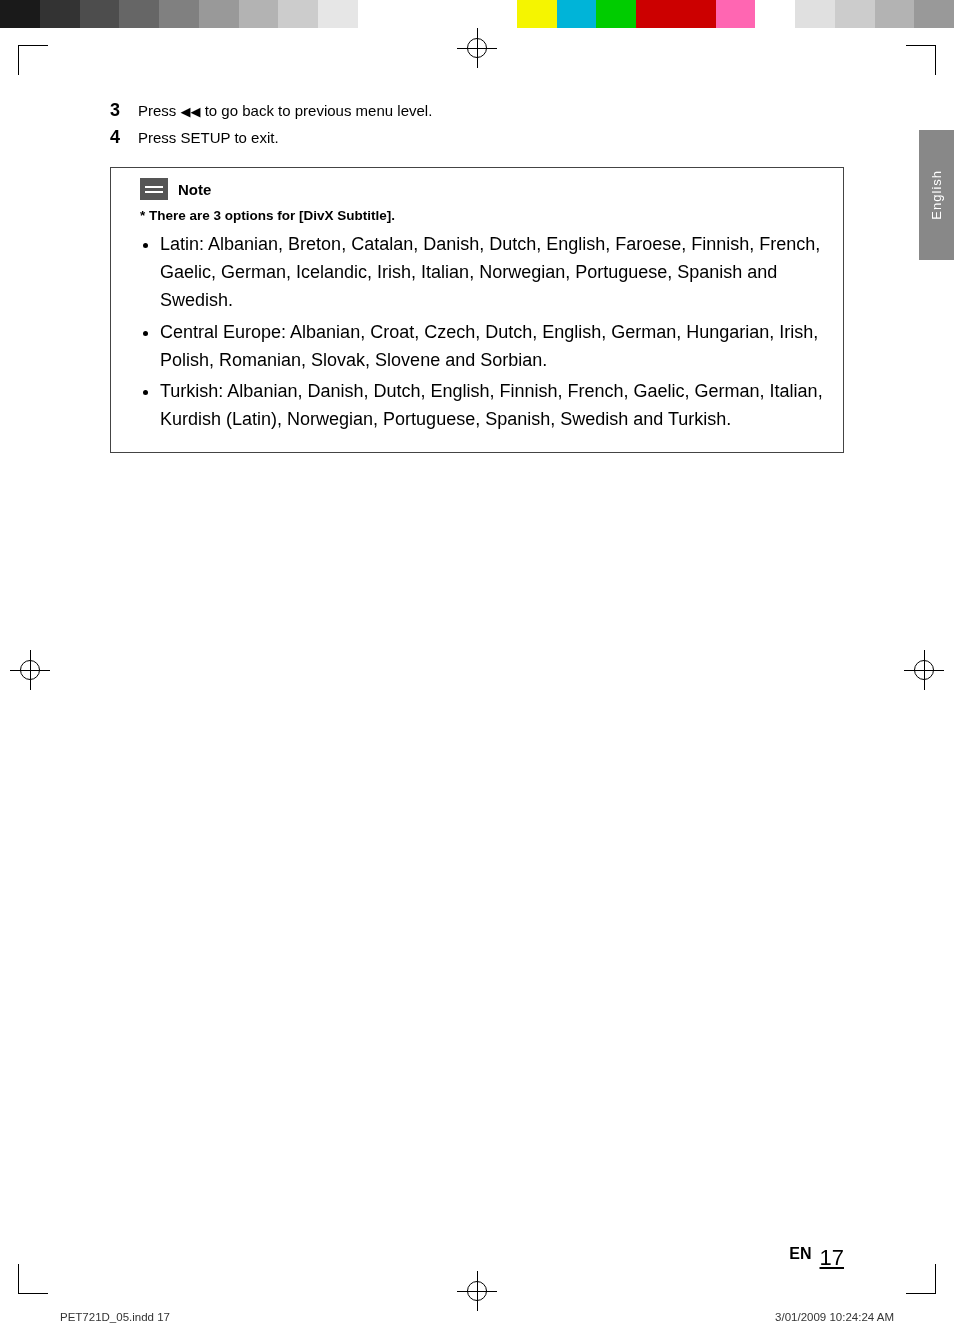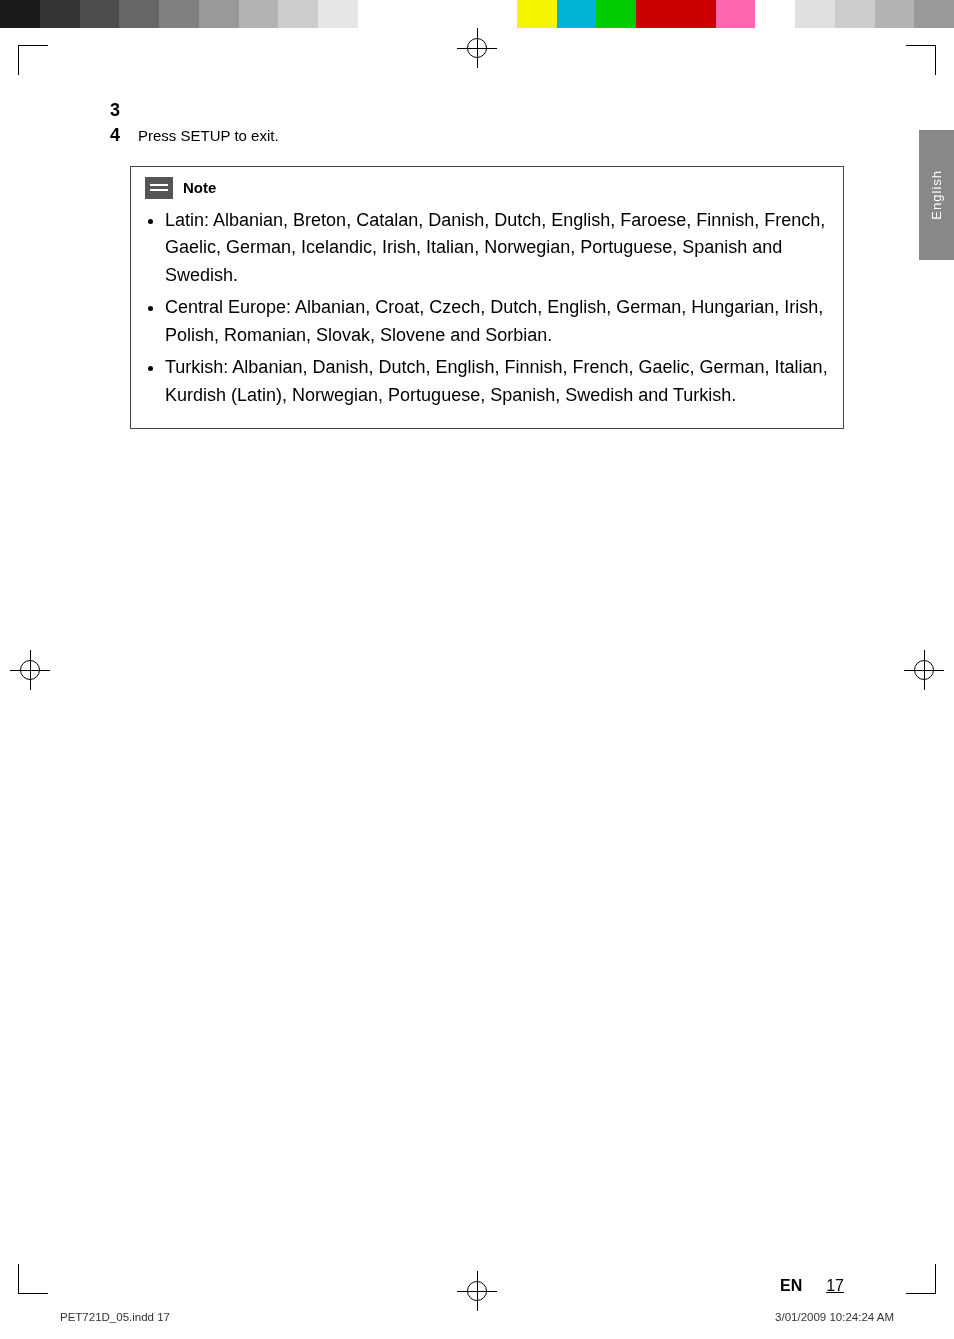--- a/index.html
+++ b/index.html
@@ -144,22 +144,21 @@
     }
 
     .step-text .bold {
       font-weight: normal;
     }
 
     
     .note-box {
       margin-top: 18px;
       border: 1.5px solid #444;
-      padding: 10px 14px 14px 14px;
-      margin-left: 20px;
+      padding: 10px 14px 14px 29px;
     }
 
     .note-header {
       display: flex;
       align-items: center;
       margin-bottom: 8px;
     }
 
     .note-icon {
       width: 28px;
@@ -236,35 +235,35 @@
       display: flex;
       justify-content: space-between;
       align-items: center;
       font-size: 11.5px;
       font-family: Arial, sans-serif;
       color: #333;
     }
 
     .page-number-area {
       position: absolute;
-      bottom: 44px;
+      bottom: 68px;
       right: 110px;
       display: flex;
       align-items: flex-start;
-      gap: 24px;
+      gap: 8px;
     }
 
     .page-en {
       font-size: 16px;
       font-weight: bold;
       font-family: Arial, sans-serif;
     }
 
     .page-num {
-      font-size: 16px;
+      font-size: 22px;
       font-family: Arial, sans-serif;
       text-decoration: underline;
     }
 
     
     .corner-mark-bl {
       position: absolute;
       bottom: 45px;
       left: 18px;
       width: 30px;
@@ -335,37 +334,41 @@
 <div class="corner-mark-br"></div>
 
 <div class="side-label">
   <span class="side-label-text">English</span>
 </div>
 
 <div class="main-content">
 
   <div class="step-row">
     <span class="step-number">3</span>
+    <span class="step-text">
+      Press <span style="font-size:13px;">◀◀</span> to go back to previous menu level.
+    </span>
   </div>
 
   <div class="step-row">
     <span class="step-number">4</span>
     <span class="step-text">
       Press <span class="bold">SETUP</span> to exit.
     </span>
   </div>
 
   <div class="note-box">
     <div class="note-header">
       <div class="note-icon">
         <div class="note-icon-line"></div>
         <div class="note-icon-line"></div>
       </div>
       <span class="note-title">Note</span>
     </div>
+    <div class="note-subtitle">* There are 3 options for [DivX Subtitle].</div>
     <ul class="note-list">
       <li class="note-list-item">Latin: Albanian, Breton, Catalan, Danish, Dutch, English, Faroese, Finnish, French, Gaelic, German, Icelandic, Irish, Italian, Norwegian, Portuguese, Spanish and Swedish.</li>
       <li class="note-list-item">Central Europe: Albanian, Croat, Czech, Dutch, English, German, Hungarian, Irish, Polish, Romanian, Slovak, Slovene and Sorbian.</li>
       <li class="note-list-item">Turkish: Albanian, Danish, Dutch, English, Finnish, French, Gaelic, German, Italian, Kurdish (Latin), Norwegian, Portuguese, Spanish, Swedish and Turkish.</li>
     </ul>
   </div>
 
 </div>
 
 <div class="page-number-area">

